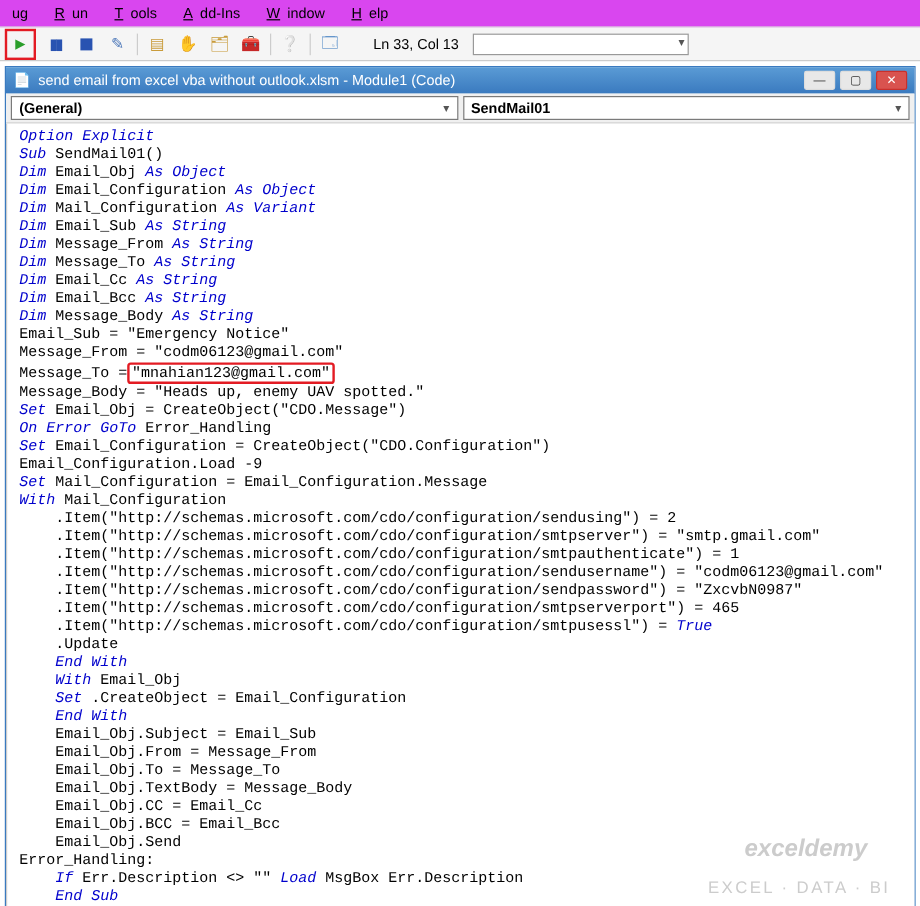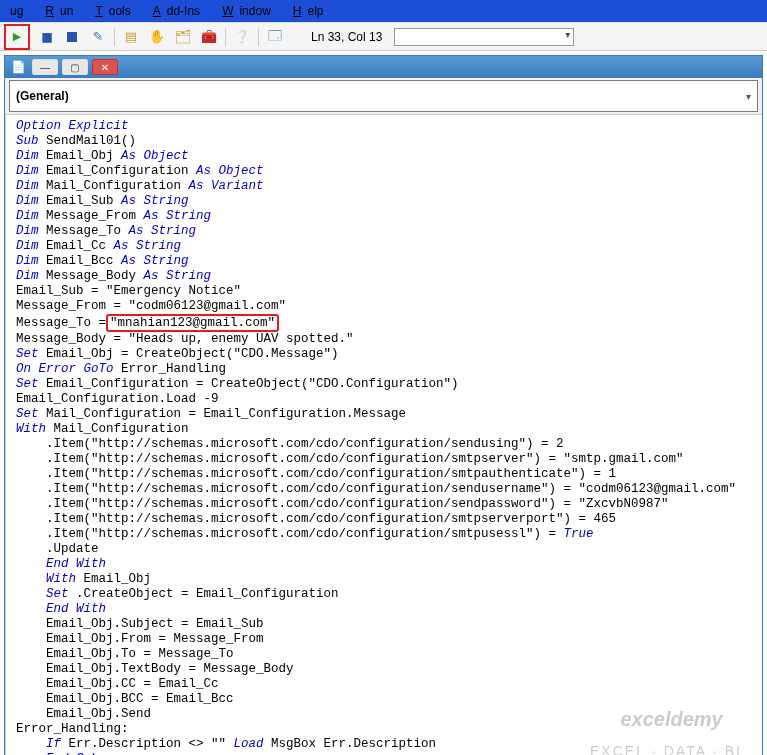--- a/index.html
+++ b/index.html
@@ -5,21 +5,21 @@
   * { box-sizing: border-box; margin: 0; padding: 0; }
   body {
     font-family: "Segoe UI", Tahoma, sans-serif;
     font-size: 12px;
     background: #fff;
     width: 767px;
     height: 755px;
     overflow: hidden;
   }
   .menubar {
-    background: #1d4ed8;
+    background: #d946ef;
     padding: 2px 4px;
     display: flex;
     gap: 4px;
     font-size: 12px;
     border-bottom: 1px solid #ddd;
   }
   .menubar span { padding: 2px 6px; cursor: default; }
   .menubar .underline { text-decoration: underline; }
   .toolbar {
     background: #f5f5f5;
@@ -80,21 +80,21 @@
     display:flex;
     background:#f0f0f0;
     border-bottom:1px solid #ccc;
     padding:2px 4px;
     gap:4px;
   }
   .combo {
     flex:1;
     background:#fff;
     border:1px solid #7a7a7a;
-    height:32px;
+    height:20px;
     padding:2px 6px;
     font-size:12px;
     font-weight:bold;
     display:flex;
     align-items:center;
     justify-content:space-between;
   }
   .combo::after{ content:"▾"; font-size:10px; color:#555; font-weight:normal;}
   .code-area {
     background:#fff;
@@ -162,29 +162,33 @@
   <span class="tb-btn tb-icon" style="color:#3a7abf;">❔</span>
   <span class="tb-sep"></span>
   <span class="tb-btn tb-icon" style="color:#3a7abf;">🗔</span>
   <span class="cursor-pos">Ln 33, Col 13</span>
   <span class="selector-empty"></span>
 </div>
 
 <div class="window-frame">
   <div class="titlebar">
     <span class="doc-icon">📄</span>
+    <span class="titlebar-title">send email from excel vba without outlook.xlsm - Module1 (Code)</span>
     <span class="win-btns">
       <span class="win-btn">—</span>
       <span class="win-btn">▢</span>
       <span class="win-btn close">✕</span>
     </span>
   </div>
   <div class="selectors">
     <div class="combo">
         <span>(General)</span>
+      </div>
+    <div class="combo">
+        <span>SendMail01</span>
       </div>
   </div>
   <div class="code-area"><span class="kw">Option Explicit</span>
 <span class="kw">Sub</span><span> SendMail01()</span>
 <span class="kw">Dim</span><span> Email_Obj </span><span class="kw">As Object</span>
 <span class="kw">Dim</span><span> Email_Configuration </span><span class="kw">As Object</span>
 <span class="kw">Dim</span><span> Mail_Configuration </span><span class="kw">As Variant</span>
 <span class="kw">Dim</span><span> Email_Sub </span><span class="kw">As String</span>
 <span class="kw">Dim</span><span> Message_From </span><span class="kw">As String</span>
 <span class="kw">Dim</span><span> Message_To </span><span class="kw">As String</span>

